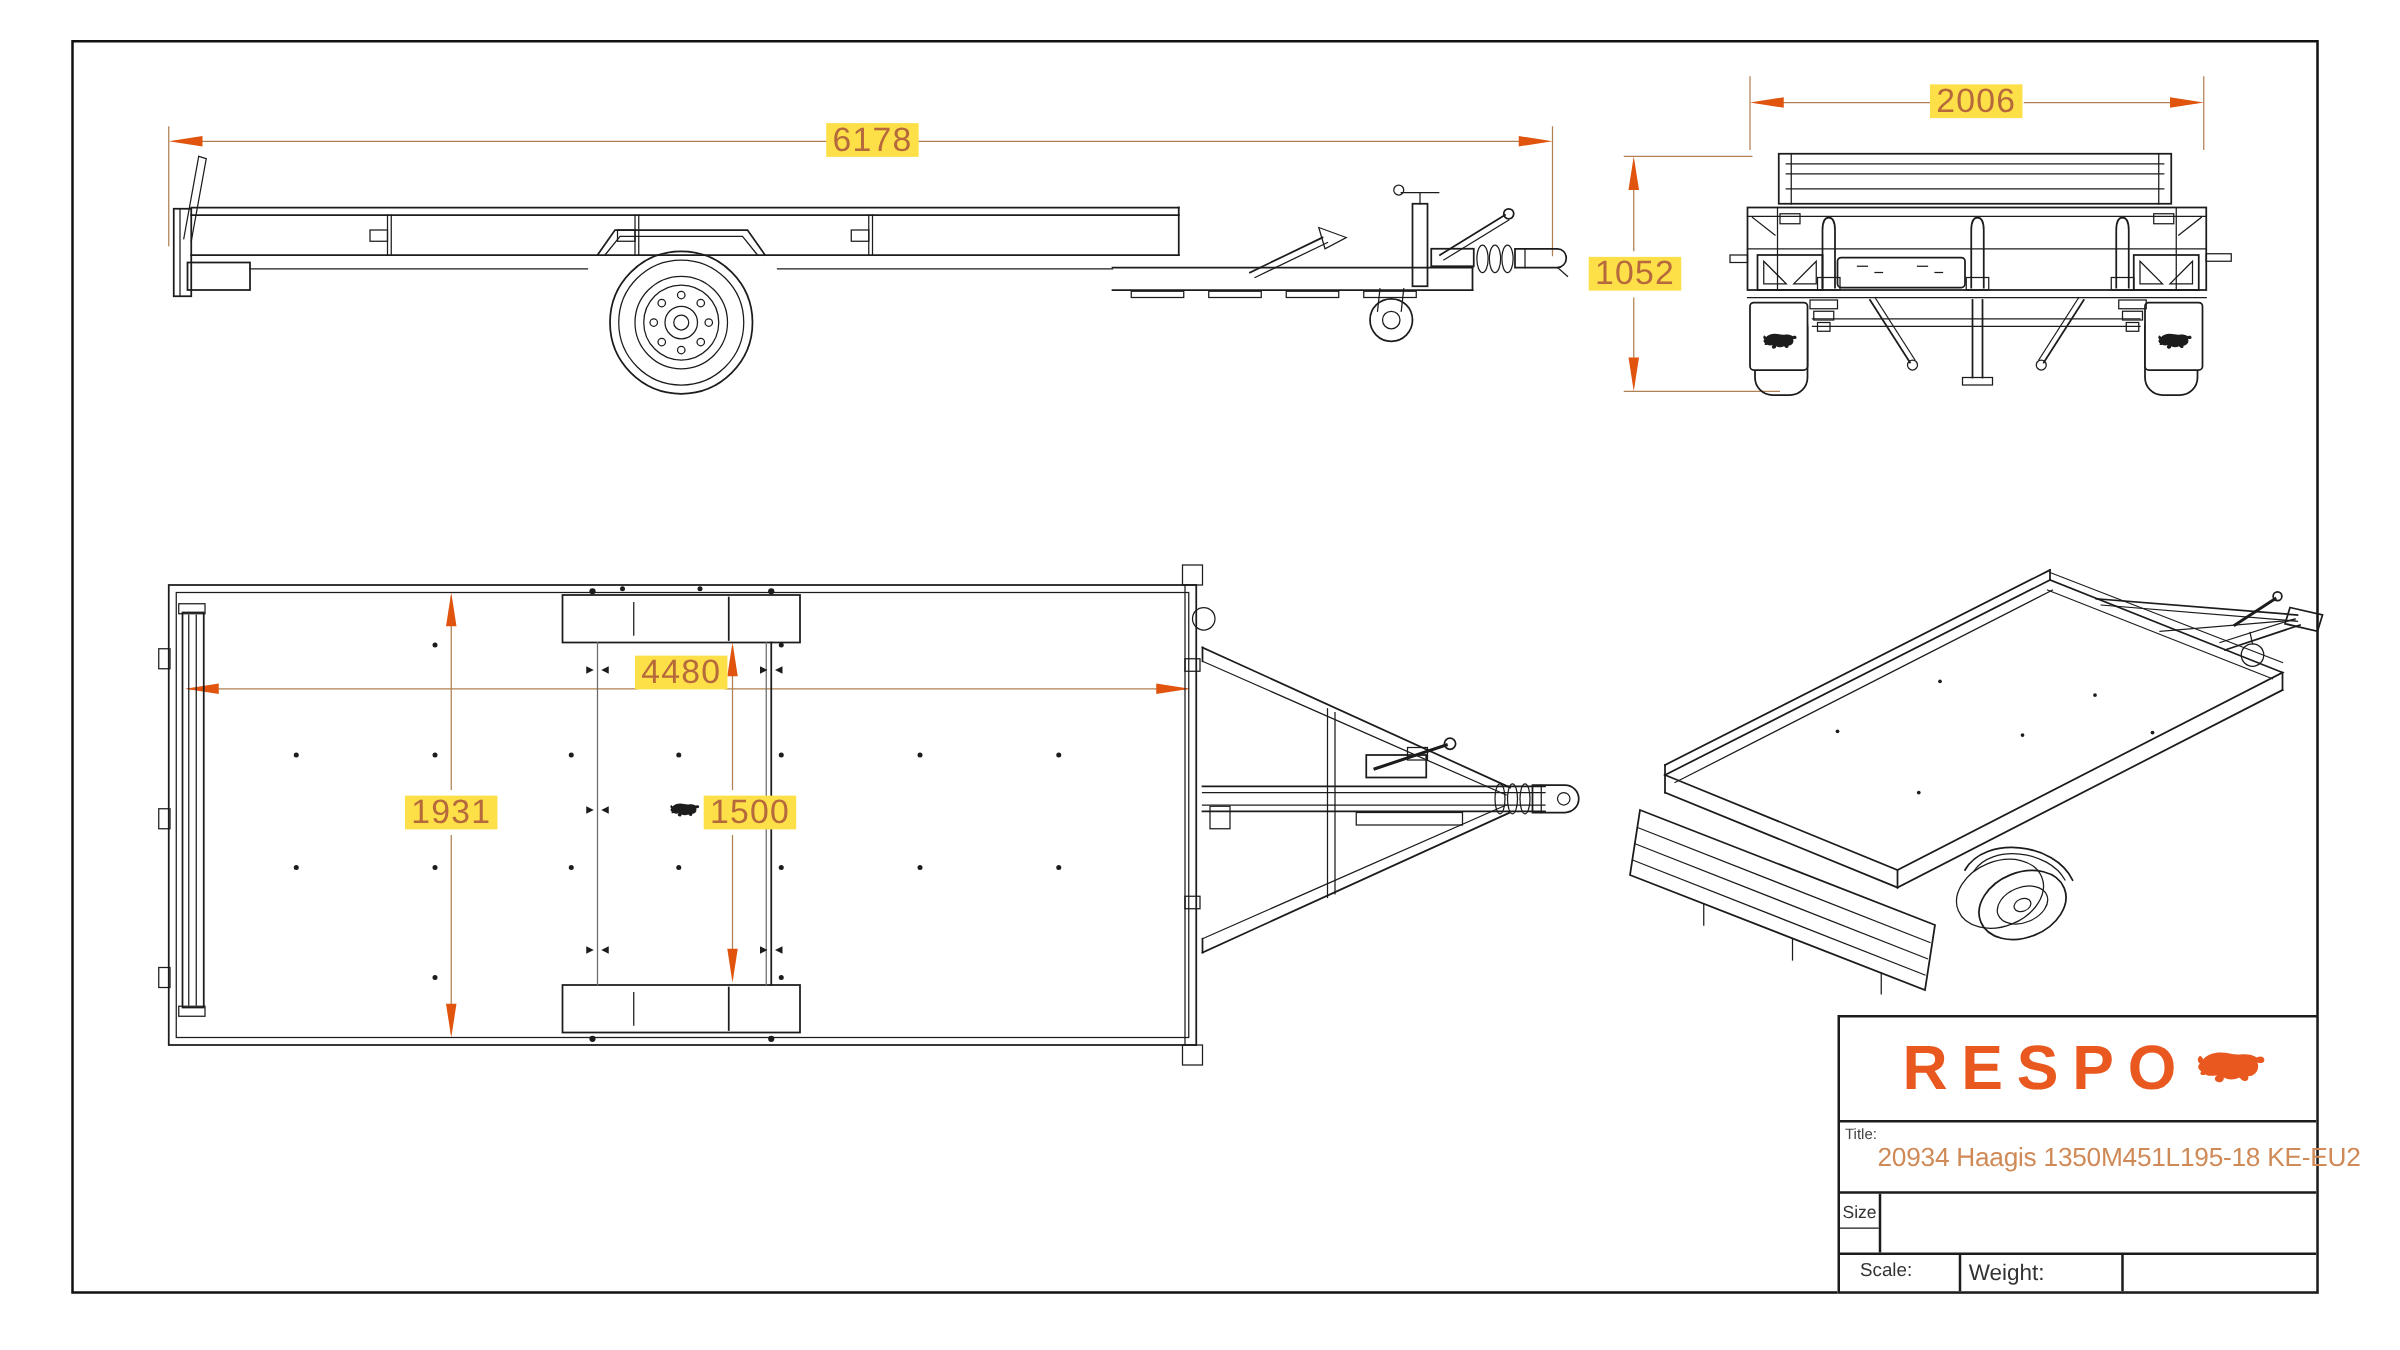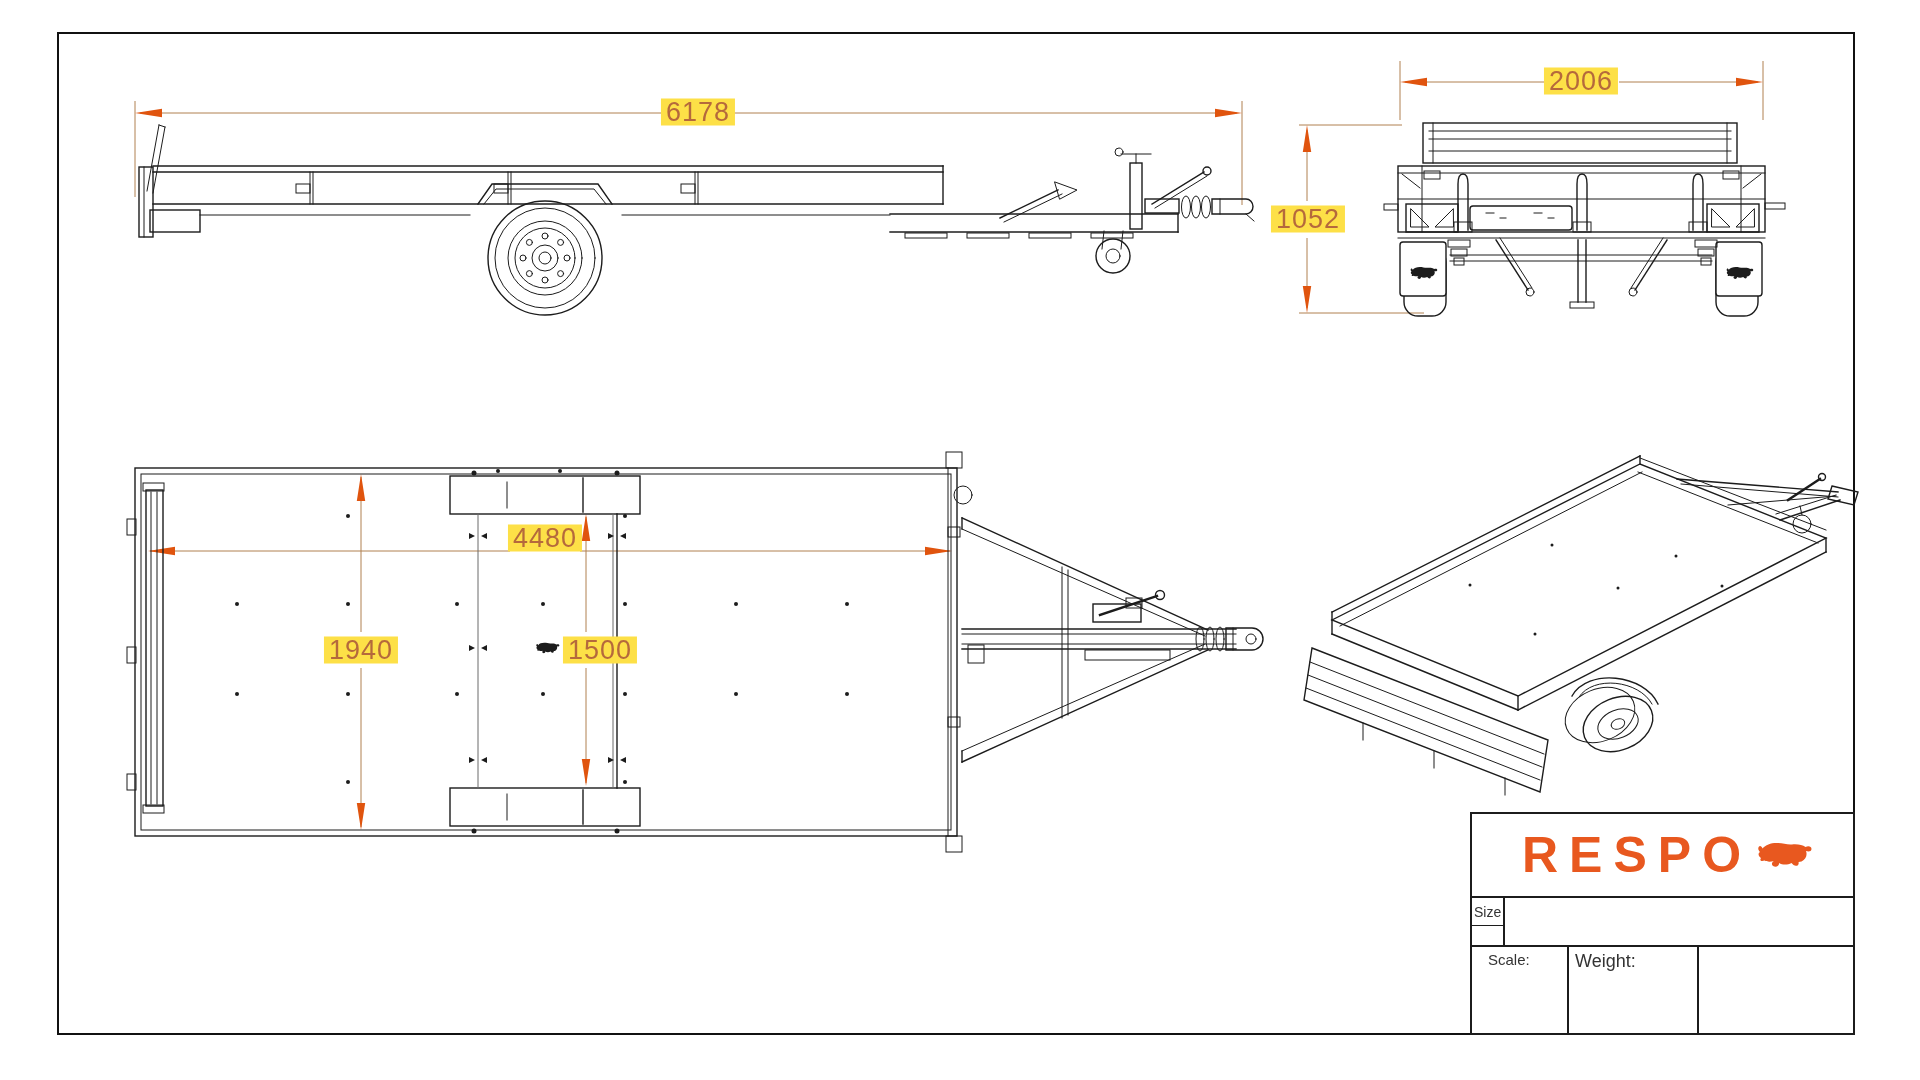--- a/index.html
+++ b/index.html
@@ -361,29 +361,33 @@
       <circle cx="1535" cy="634" r="1.5"></circle>
         <circle cx="1676" cy="556" r="1.5"></circle>
         <circle cx="1722" cy="586" r="1.5"></circle>
     </g>
   </svg>
 
   <span class="dim" style="left:698px;top:112px;">6178</span>
   <span class="dim" style="left:1581px;top:81px;">2006</span>
   <span class="dim" style="left:1308px;top:219px;">1052</span>
   <span class="dim" style="left:545px;top:538px;">4480</span>
-  <span class="dim" style="left:361px;top:650px;">1940</span>
+  <span class="dim" style="left:361px;top:650px;">1931</span>
   <span class="dim" style="left:590px;top:650px;margin-left:10px;">1500</span>
 
   <div class="tb">
     <div class="tb-logo">
       <div class="logo-word">RESPO</div>
       <svg class="logo-bull" viewBox="0 0 120 60">
         <use href="#bull" class="bull-orange"></use>
       </svg>
+    </div>
+    <div class="tb-titlerow">
+      <span class="tb-title-label">Title:</span>
+      <span class="tb-title-value">20934 Haagis 1350M451L195-18 KE-EU2</span>
     </div>
     <div class="tb-mid">
       <div class="tb-size">Size</div>
       <div class="tb-rev"></div>
     </div>
     <div class="tb-bot">
       <div class="tb-scale">Scale:</div>
       <div class="tb-weight">Weight:</div>
       <div class="tb-emptyb"></div>
     </div>

